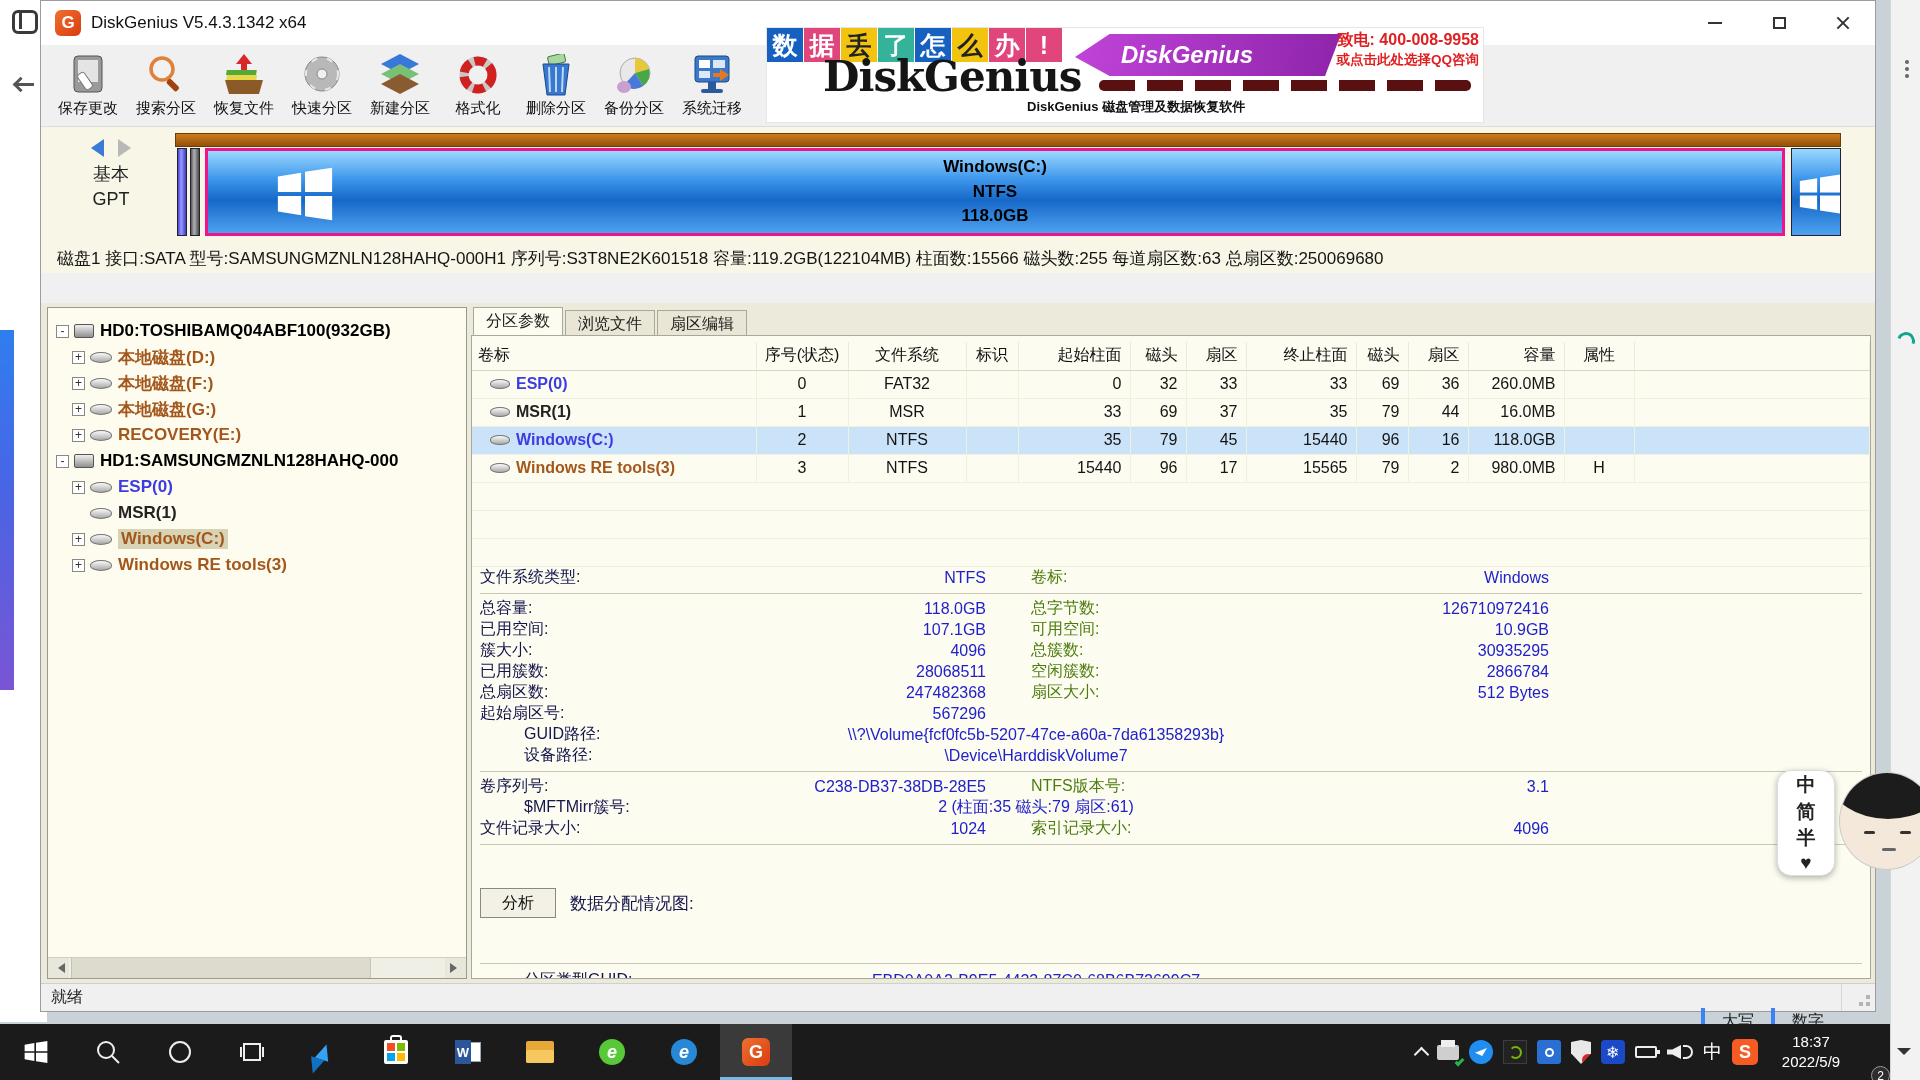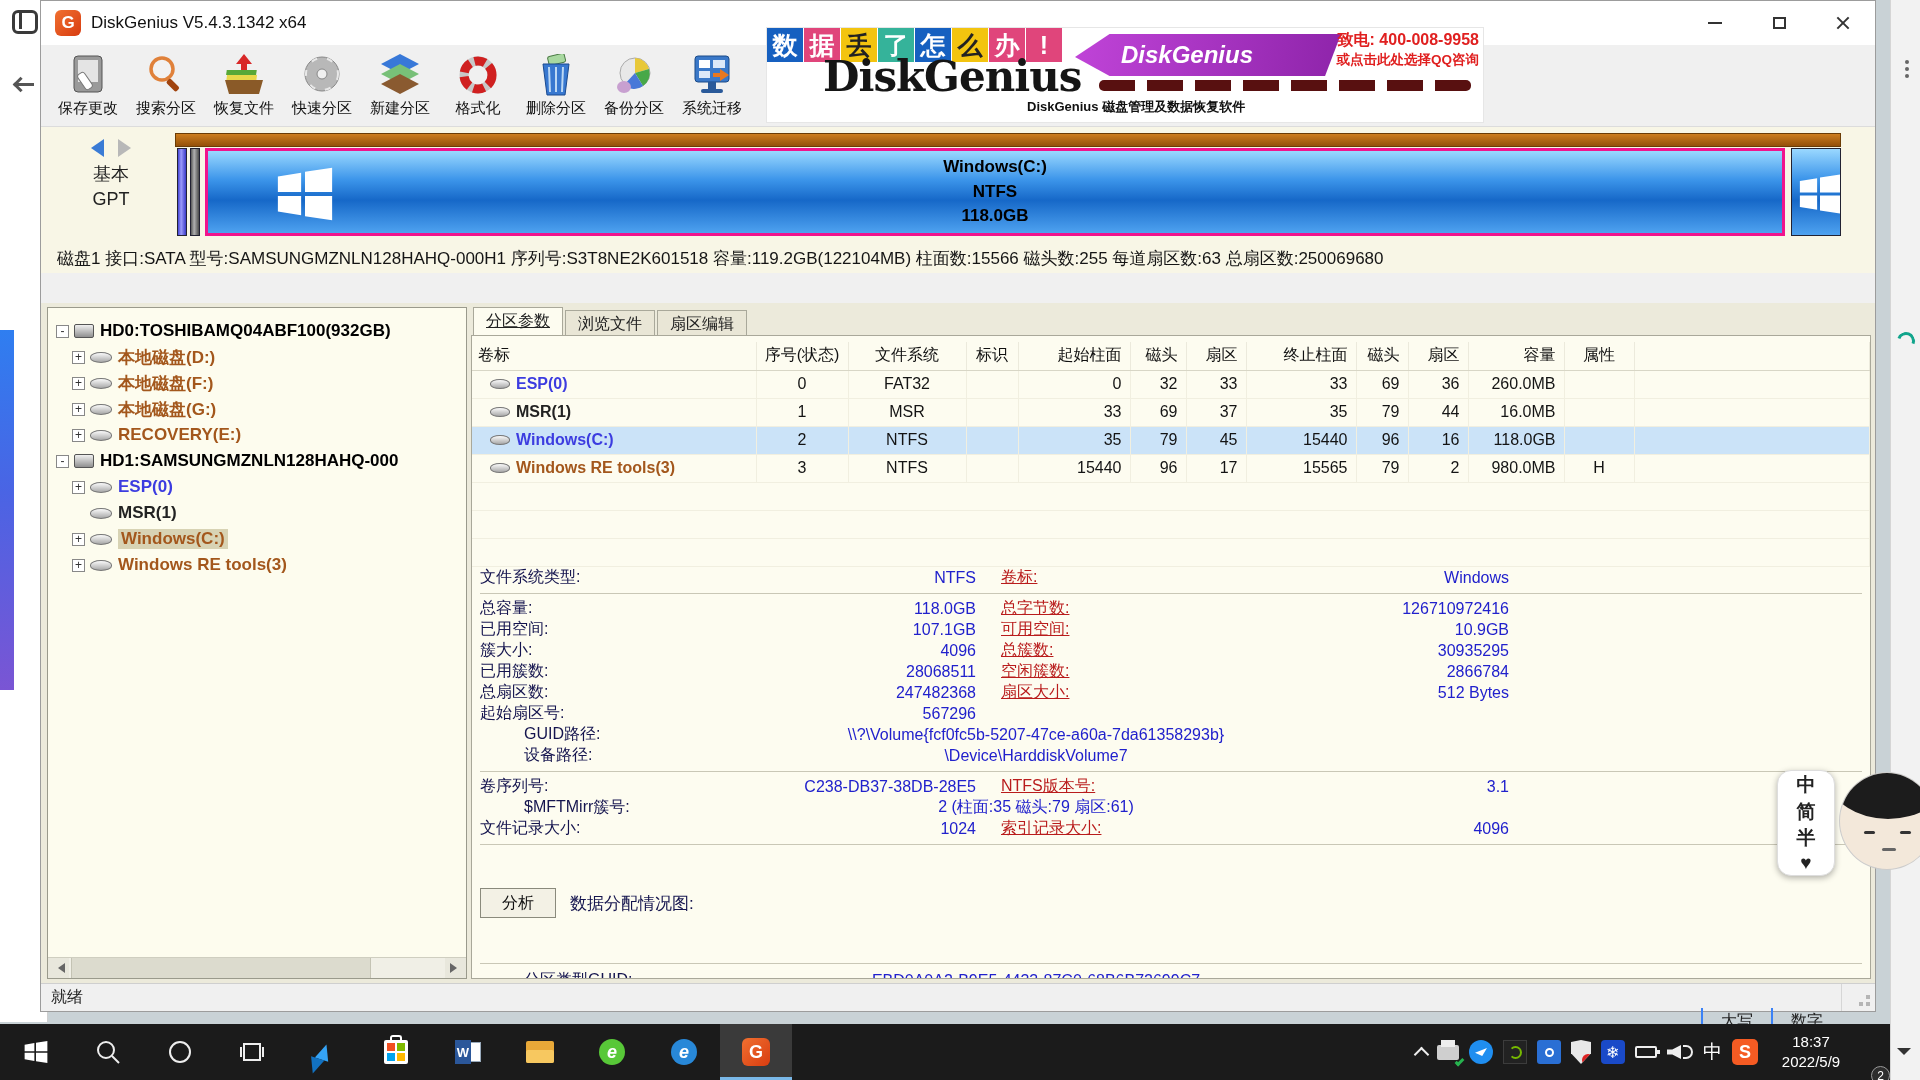--- a/index.html
+++ b/index.html
@@ -91,56 +91,56 @@
   .ts-btn{width:21px;height:100%;background:#e8e7dc;display:flex;align-items:center;justify-content:center;}
   .ts-l{width:0;height:0;border:5px solid transparent;border-right:7px solid #666;}
   .ts-r{width:0;height:0;border:5px solid transparent;border-left:7px solid #666;}
   .ts-thumb{height:100%;background:#dcdbce;border-left:1px solid #c4c3b4;border-right:1px solid #c4c3b4;flex:0 0 300px;margin-left:2px;}
   .ts-sp{flex:1;}
 
   
   .rwrap{position:absolute;left:430px;top:306px;width:1400px;height:672px;}
   .tabs{display:flex;height:28px;align-items:flex-end;padding-left:2px;}
   .tab{padding:3px 12px;font-size:16px;color:#222;background:#e9e6d6;border:1px solid #a9a89a;border-bottom:none;margin-right:2px;height:25px;white-space:nowrap;}
-  .tab.active{background:#fdfcf0;height:28px;position:relative;z-index:2;font-weight:normal;text-decoration:underline;}
+  .tab.active{background:#fdfcf0;height:28px;position:relative;z-index:2;font-weight:normal;}
   .page{position:absolute;left:0;top:28px;right:0;bottom:0;background:#fdfcf0;border:1px solid #a9a89a;overflow:hidden;}
 
   .ptable{border-collapse:collapse;width:100%;table-layout:fixed;margin-top:6px;font-size:16px;}
   .ptable th{font-weight:normal;color:#111;height:28px;border-bottom:1px solid #d8d6c6;border-right:1px solid #eceadc;white-space:nowrap;}
   .ptable td{height:28px;border-bottom:1px solid #f1efe0;border-right:1px solid #f1efe0;color:#141414;white-space:nowrap;overflow:hidden;}
   .al{text-align:left;padding-left:6px;}
   .ac{text-align:center;}
   .ar{text-align:right;padding-right:8px;}
   .rname{display:flex;align-items:center;padding-left:18px;font-weight:bold;}
   .rname .part-ic{flex:0 0 20px;width:20px;height:10px;}
   tr.sel td{background:#cbe3f8;}
   .v-start{color:#c103c1}.v-end{color:#a03232}
 
   
   .details{position:absolute;left:0;top:231px;right:0;font-size:16px;}
-  .dr{display:grid;grid-template-columns:240px 264px 25px 260px 248px 1fr;height:21px;align-items:center;}
+  .dr{display:grid;grid-template-columns:240px 264px 25px 260px 248px 1fr;height:21px;align-items:center;gap:10px;}
   .drl{display:grid;grid-template-columns:240px 560px 1fr;height:21px;align-items:center;margin-left:44px;}
   .dl{padding-left:8px;color:#14144e;white-space:nowrap;}
   .dv{text-align:right;color:#2121cc;}
   .dvc{text-align:center;color:#2121cc;}
-  .dl2{color:#b91c1c;white-space:nowrap;text-decoration:underline;}
+  .dl2{color:#4d7c0f;white-space:nowrap;}
   .dv2{text-align:right;color:#2121cc;}
   .dsep{border-top:1px solid #c9c7b6;margin:5px 8px 4px;}
 
   .analyzerow{position:absolute;left:8px;top:552px;display:flex;align-items:center;gap:14px;}
   .btn{width:76px;height:30px;background:#f3f1e5;border:1px solid #8a8a7c;display:flex;align-items:center;justify-content:center;font-size:16px;color:#111;}
   .alloc-label{font-size:17px;color:#14144e;}
   .psep2{position:absolute;left:8px;right:8px;top:627px;border-top:1px solid #c9c7b6;}
   .bottomrow{position:absolute;left:0;top:634px;width:100%;}
 
   
   .statusbar{position:absolute;left:0;bottom:0;width:100%;height:28px;background:#f0f0f0;border-top:1px solid #cfcfcf;display:flex;align-items:center;font-size:16px;color:#222;}
   .st-ready{padding-left:10px;}
   .st-right{margin-left:auto;display:flex;height:100%;align-items:center;}
-  .st-cell{width:70px;height:100%;display:flex;align-items:center;justify-content:center;border-left:2px solid #3b82f6;margin-top:48px;}
+  .st-cell{width:70px;height:100%;display:flex;align-items:center;justify-content:center;border-left:4px solid #3b82f6;margin-top:48px;}
   .st-grip{width:34px;height:100%;border-left:1px solid #d6d6d6;position:relative;}
   .st-grip::after{content:"";position:absolute;right:5px;bottom:5px;width:4px;height:4px;background:#b5b5b5;box-shadow:-7px 7px 0 #b5b5b5,0 7px 0 #b5b5b5;transform:translateY(-7px);}
 
   
   .taskbar{position:absolute;left:0;top:1024px;width:1890px;height:56px;background:#1b1b1b;display:flex;align-items:center;z-index:5;}
   .tbi{width:72px;height:56px;display:flex;align-items:center;justify-content:center;position:relative;}
   .tbi.active{background:#3a3a3a;box-shadow:inset 0 -3px 0 #7ab8e8;}
   .g26{width:26px;height:26px;}
   .ring{width:22px;height:22px;border:2.5px solid #eee;border-radius:50%;}
   .word-ic{position:relative;width:26px;height:26px;}

